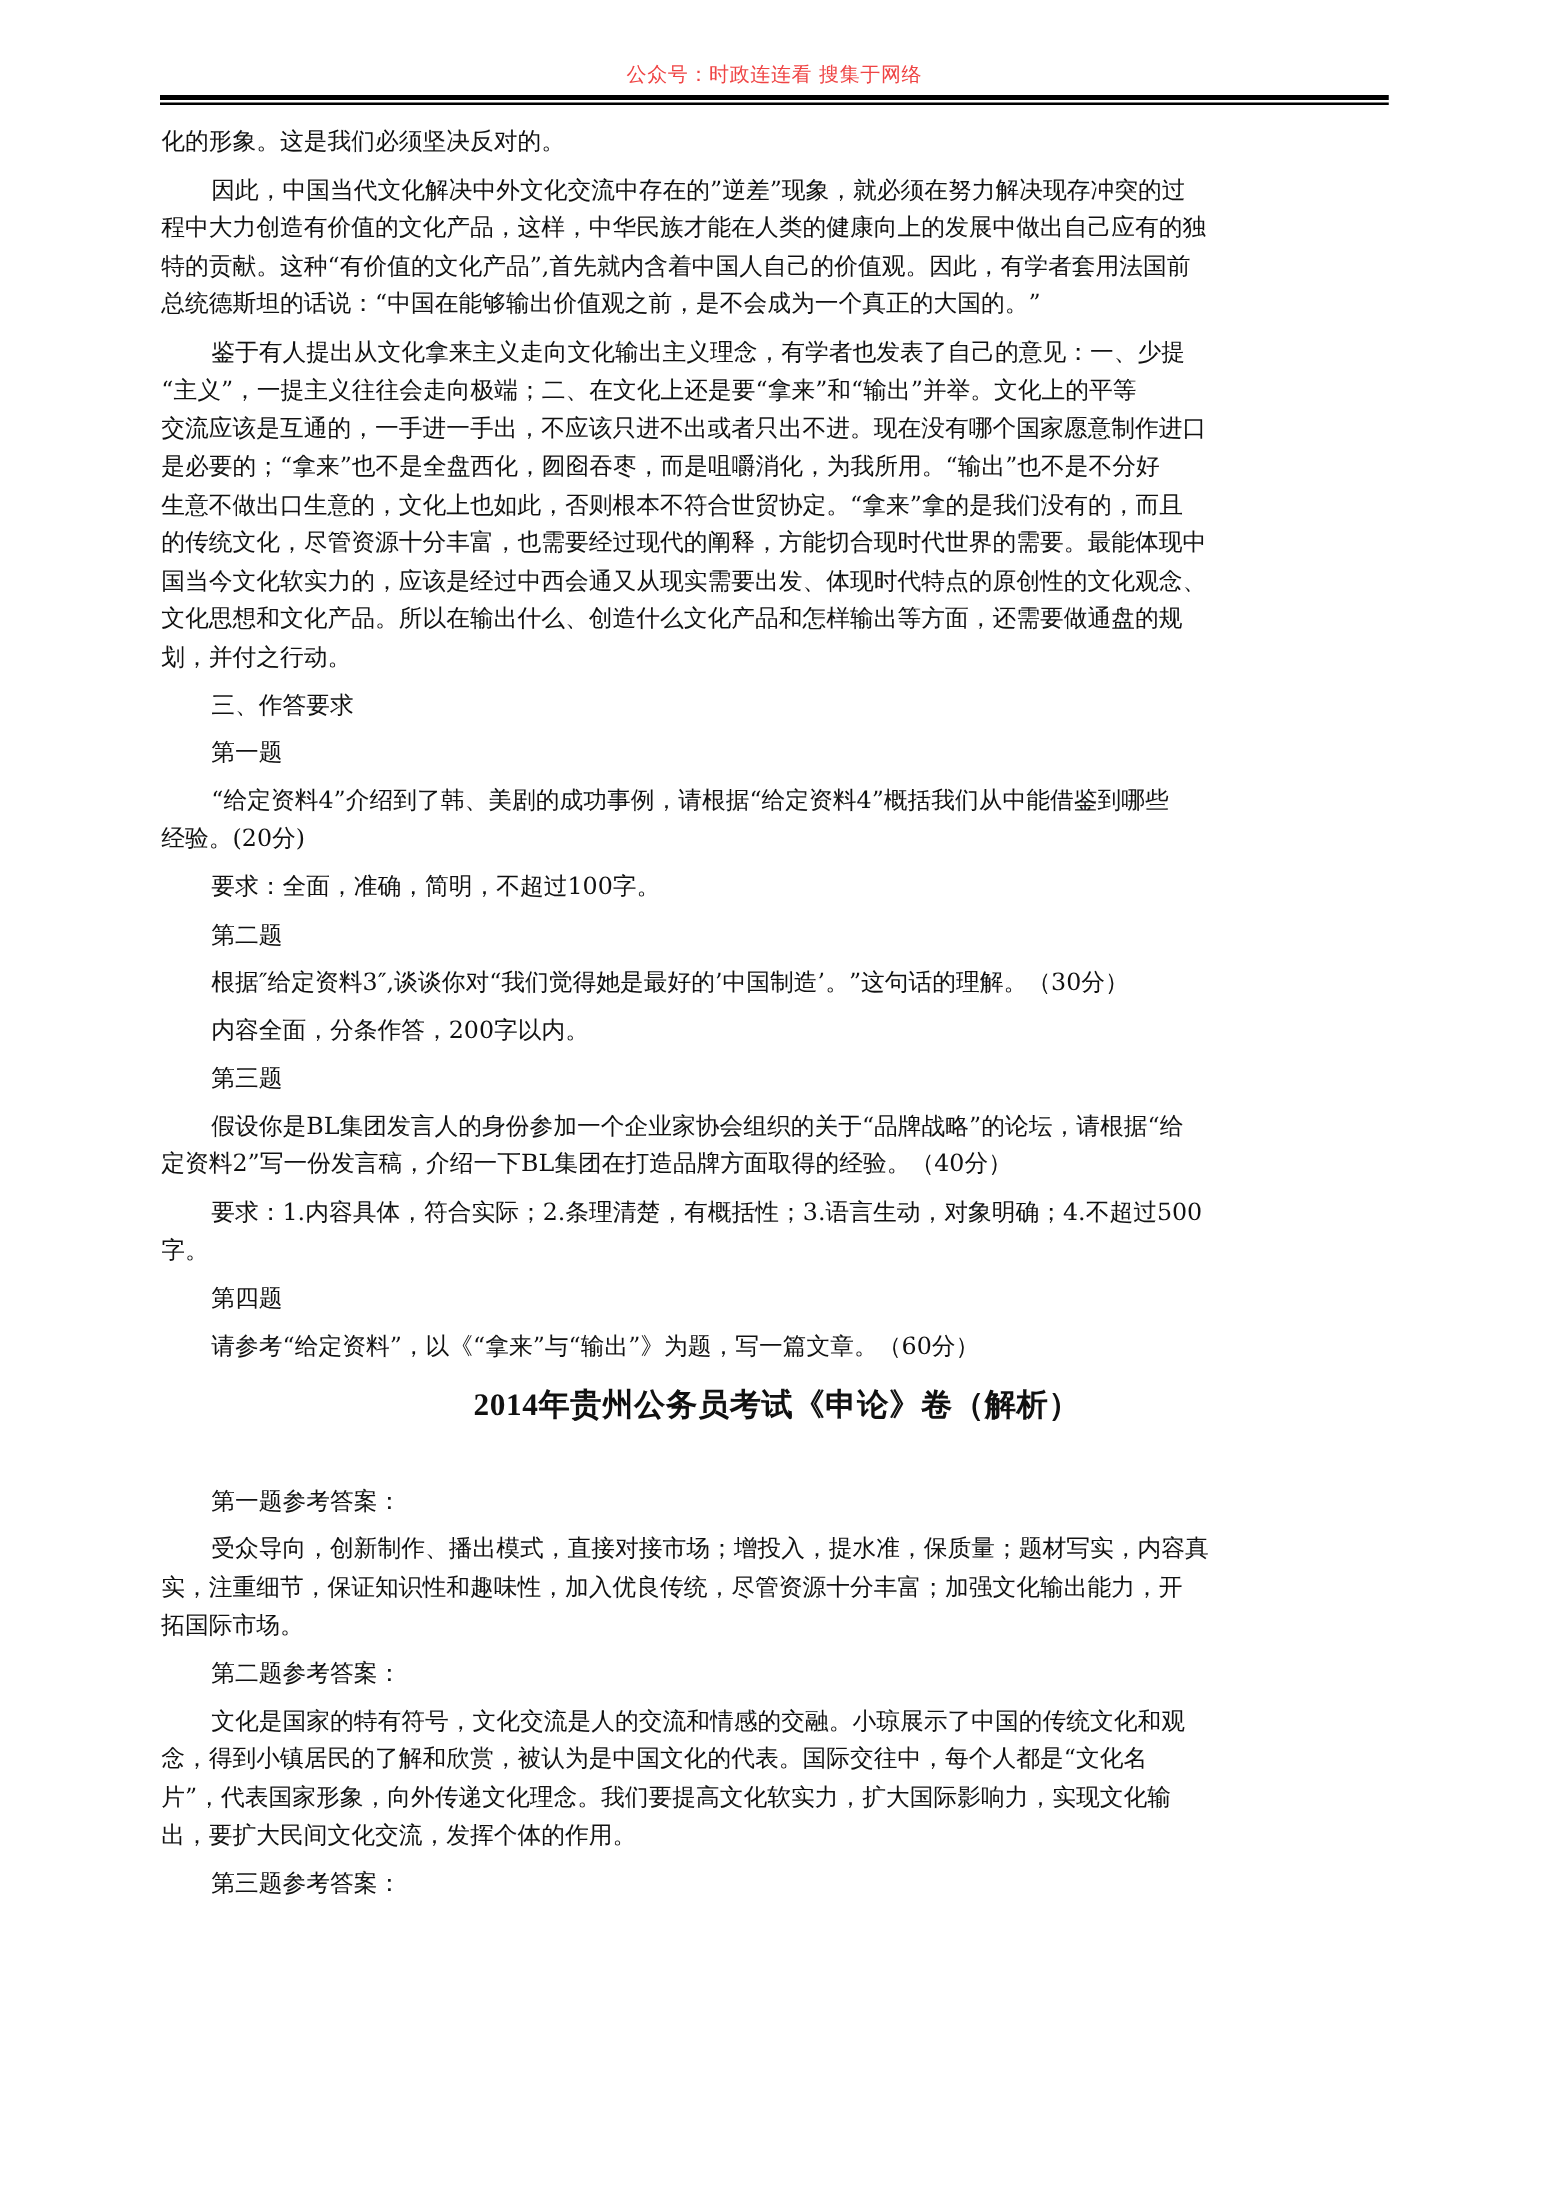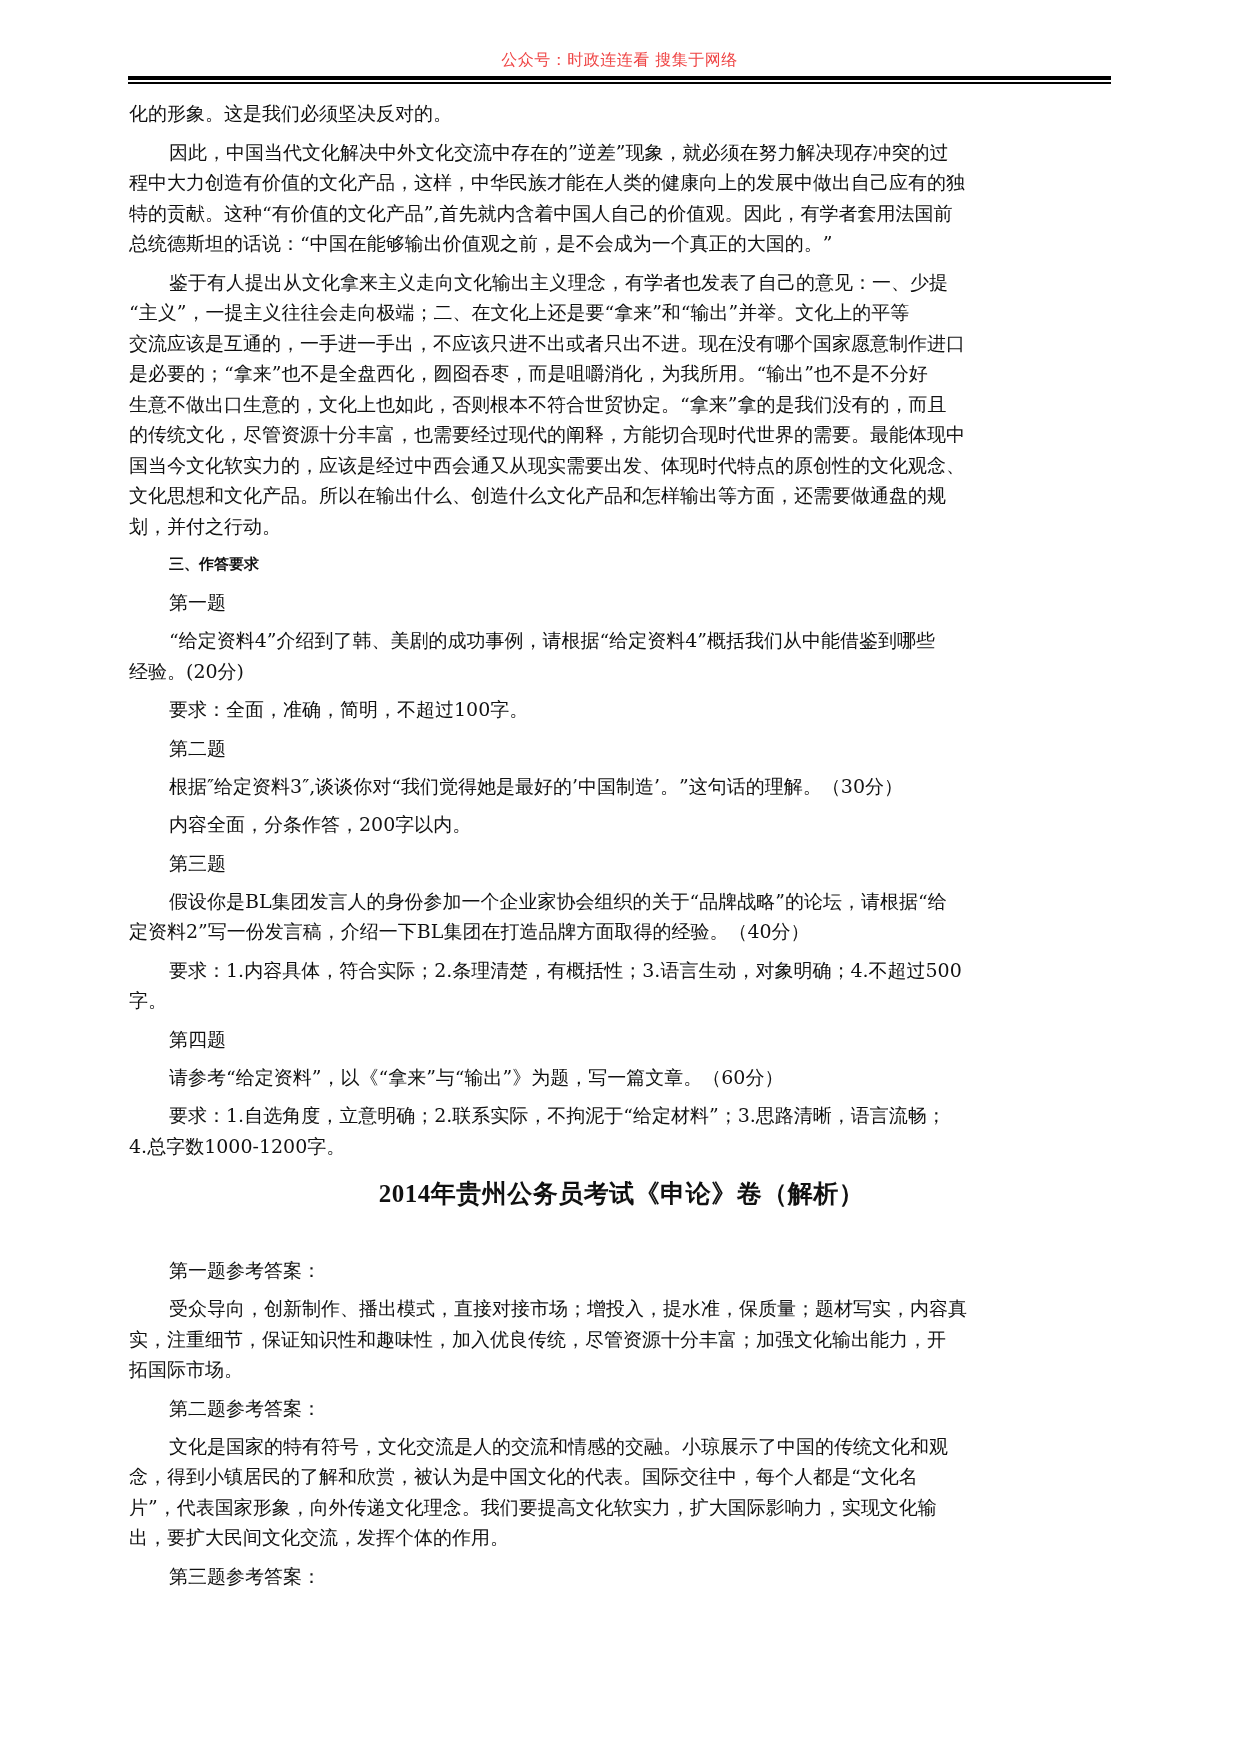--- a/index.html
+++ b/index.html
@@ -47,23 +47,23 @@
       margin: 0 0 8px 0;
     }
     .para .line {
       display: block;
       white-space: nowrap;
     }
     .para .line.first { padding-left: 40px; }
     .para.flush .line.first { padding-left: 0; }
 
     .section-heading {
-      font-size: 15px;
+      font-size: 19px;
       line-height: 30px;
-      font-weight: bold;
+      font-weight: normal;
       padding-left: 40px;
       margin: 0 0 8px 0;
     }
     .q-label {
       font-size: 19px;
       line-height: 30px;
       padding-left: 40px;
       margin: 0 0 8px 0;
     }
     .doc-title {
@@ -134,24 +134,20 @@
   </p>
   <p class="para">
     <span class="line first">要求：1.内容具体，符合实际；2.条理清楚，有概括性；3.语言生动，对象明确；4.不超过500</span>
     <span class="line">字。</span>
   </p>
 
   <div class="q-label">第四题</div>
   <p class="para">
     <span class="line first">请参考“给定资料”，以《“拿来”与“输出”》为题，写一篇文章。（60分）</span>
   </p>
-  <p class="para">
-    <span class="line first">要求：1.自选角度，立意明确；2.联系实际，不拘泥于“给定材料”；3.思路清晰，语言流畅；</span>
-    <span class="line">4.总字数1000-1200字。</span>
-  </p>
 
   <div class="doc-title">2014年贵州公务员考试《申论》卷（解析）</div>
 
   <div class="q-label">第一题参考答案：</div>
   <p class="para">
     <span class="line first">受众导向，创新制作、播出模式，直接对接市场；增投入，提水准，保质量；题材写实，内容真</span>
     <span class="line">实，注重细节，保证知识性和趣味性，加入优良传统，尽管资源十分丰富；加强文化输出能力，开</span>
     <span class="line">拓国际市场。</span>
   </p>
 

